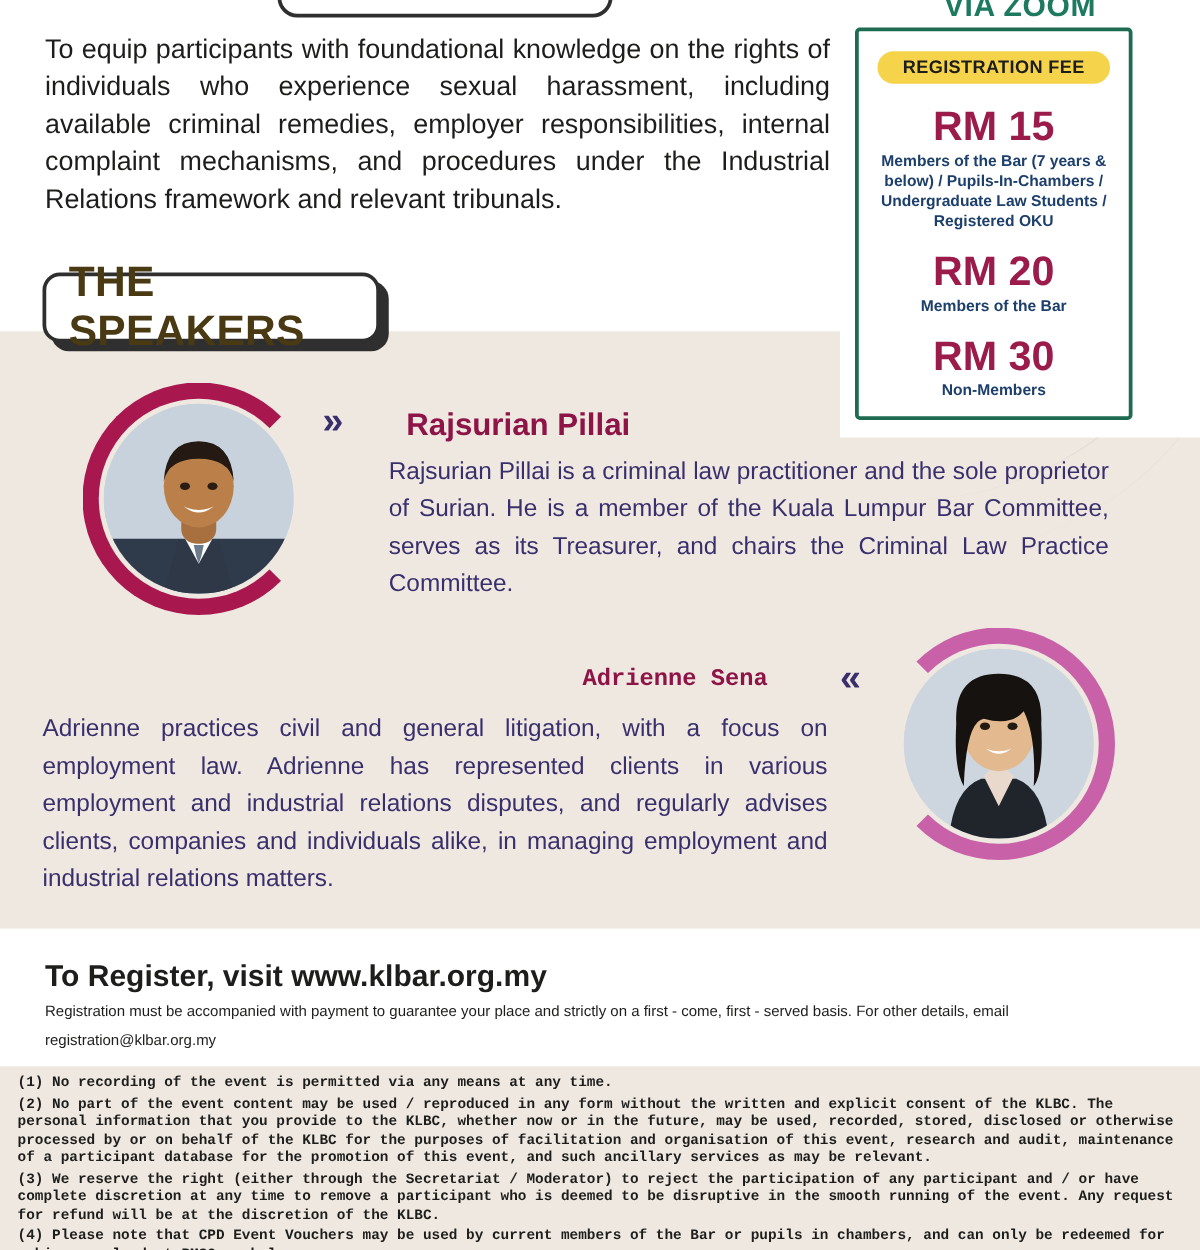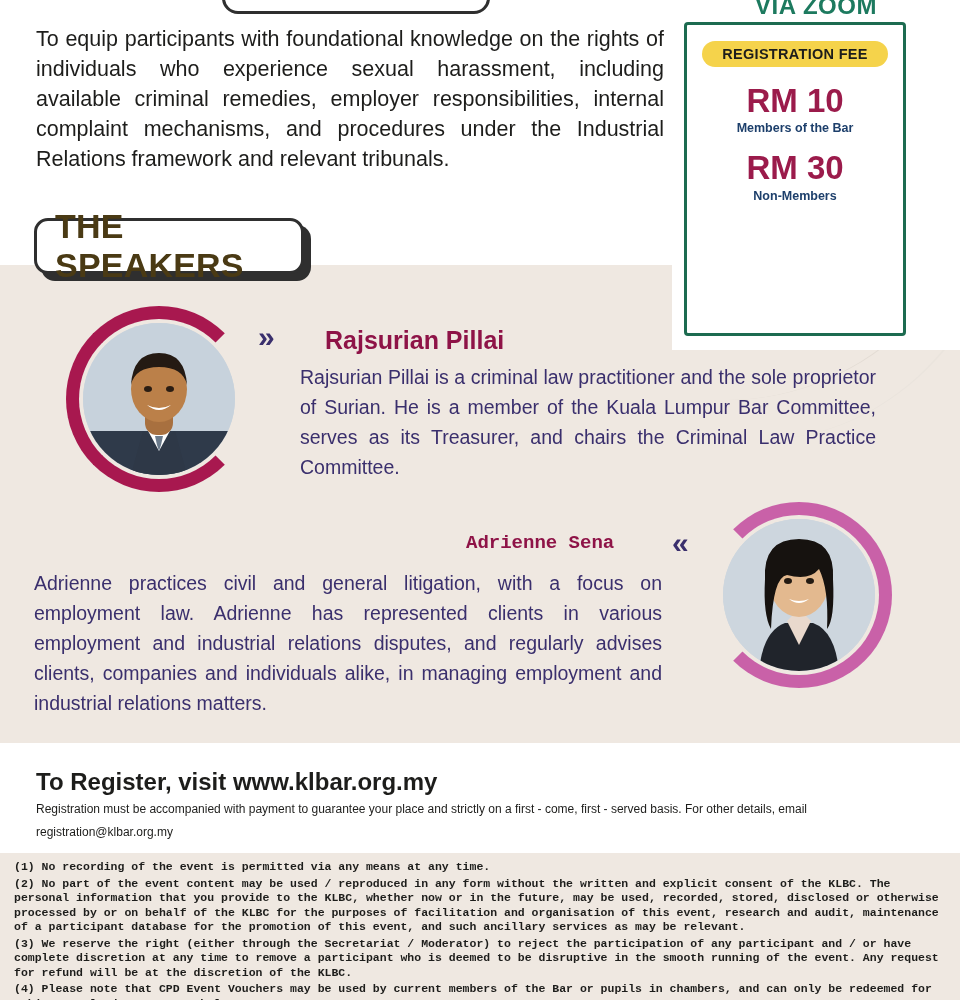--- a/index.html
+++ b/index.html
@@ -202,21 +202,21 @@
   .sp1-chev {
     position: absolute;
     left: 258px; top: 322px;
     font-size: 30px;
     font-weight: bold;
     color: #3a2f6d;
     line-height: 1;
   }
   .sp1-bio {
     position: absolute;
-    left: 300px; top: 362px;
+    left: 311px; top: 362px;
     width: 576px;
     font-size: 19.5px;
     line-height: 30px;
     color: #3a2f6d;
     text-align: justify;
   }
 
   
   .sp2 { left: 706px; top: 502px; }
   .sp2-name {
@@ -289,21 +289,23 @@
 <div class="objective">To equip participants with foundational knowledge on the rights of individuals who experience sexual harassment, including available criminal remedies, employer responsibilities, internal complaint mechanisms, and procedures under the Industrial Relations framework and relevant tribunals.</div>
 
 <div class="speakers-badge">
   <span>THE SPEAKERS</span>
 </div>
 
 <div class="fee-panel"></div>
 <div class="via-zoom">VIA ZOOM</div>
 <div class="fee-box">
   <div class="fee-pill">REGISTRATION FEE</div>
-  <div class="fee-amount">RM 10</div>
+  <div class="fee-amount">RM 15</div>
+  <div class="fee-desc">Members of the Bar (7 years &amp; below) / Pupils-In-Chambers / Undergraduate Law Students / Registered OKU</div>
+  <div class="fee-amount mid">RM 20</div>
   <div class="fee-desc small">Members of the Bar</div>
   <div class="fee-amount mid">RM 30</div>
   <div class="fee-desc small">Non-Members</div>
 </div>
 
 <div class="portrait-wrap sp1">
   <div class="ring maroon"></div>
   <div class="photo">
     <svg width="152" height="152" viewBox="0 0 152 152" aria-hidden="true">
       <rect width="152" height="152" fill="#c7d2dc"></rect>

